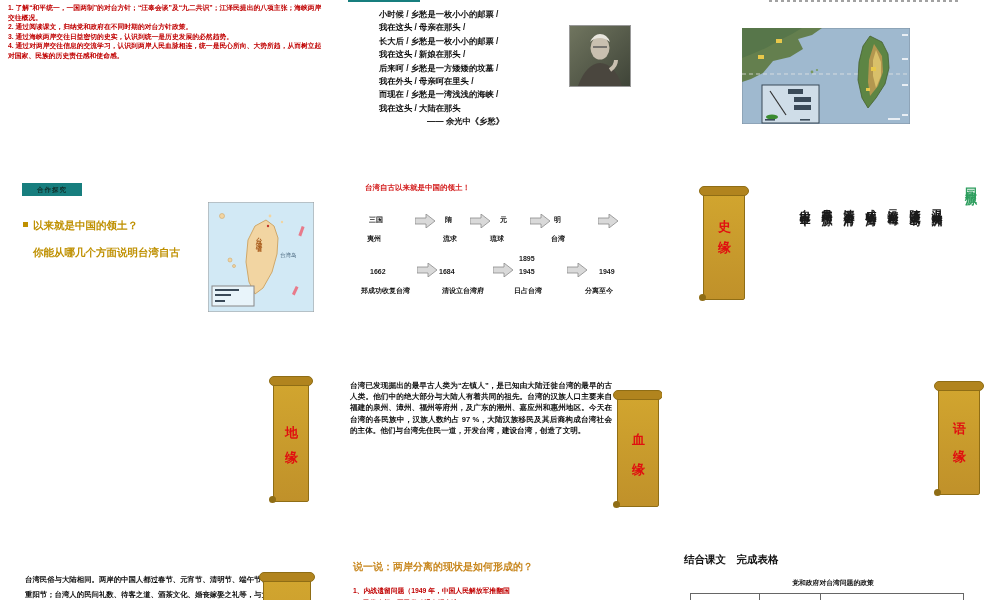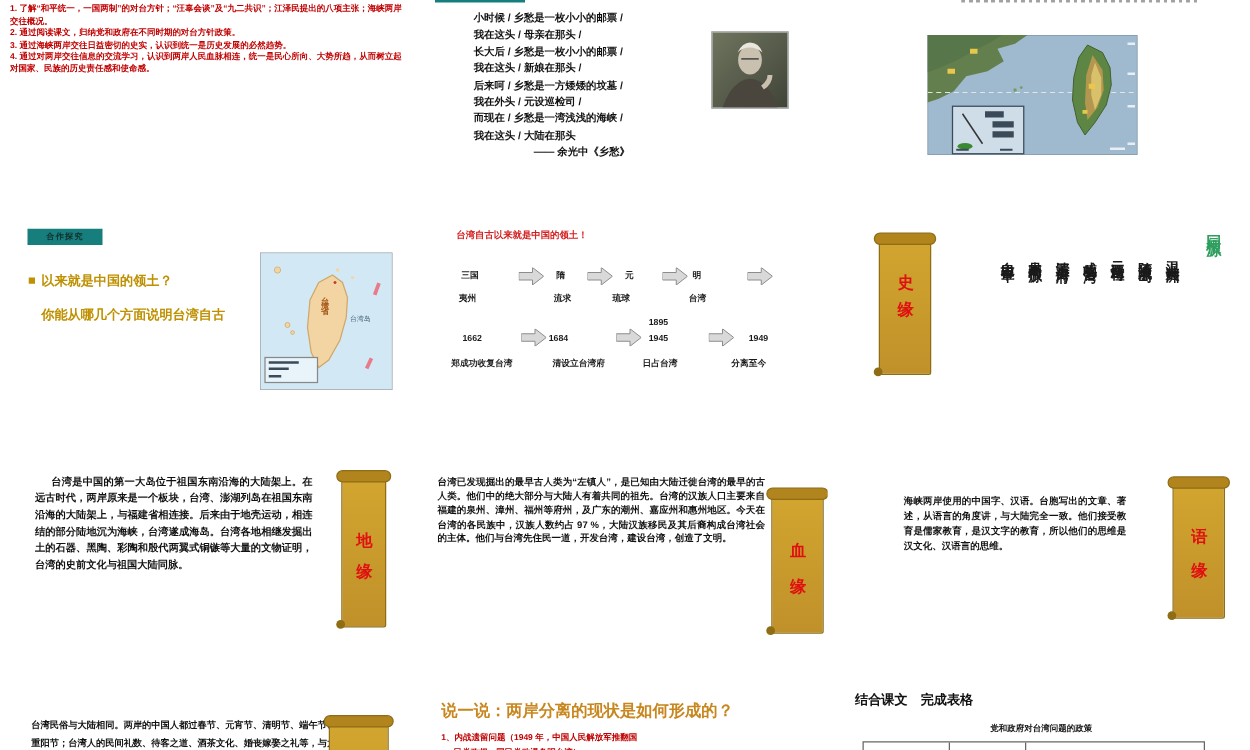--- a/index.html
+++ b/index.html
@@ -92,21 +92,21 @@
   .para9{left:54px;top:43px;width:178px;font-size:7.6px;line-height:12px;}
   .scroll9{left:269px;top:31px;width:40px;height:110px;}
   .scroll9 .scroll-label{top:28px;letter-spacing:26px;}
 
   
   .para10{left:23px;top:30px;width:280px;font-size:7.4px;line-height:15px;font-weight:bold;color:#111;}
   .scroll10{left:261px;top:32px;width:46px;height:150px;}
   .scroll10 .scroll-label{top:17px;font-size:12px;}
 
   
-  .title11{left:16px;top:18px;font-size:13px;font-weight:bold;color:#c8871e;}
+  .title11{left:16px;top:18px;font-size:10px;font-weight:bold;color:#c8871e;}
   .red11{left:16px;top:43px;font-size:6.8px;font-weight:bold;color:#c00000;line-height:12px;}
   .red11 .indent2{padding-left:10px;}
 
   
   .title12{left:15px;top:11px;font-size:10.5px;font-weight:bold;color:#111;text-align:center;}
   .subtitle12{left:0;top:36px;width:100%;text-align:center;font-size:6.8px;font-weight:bold;color:#111;}
   .table12{left:21px;top:51px;width:272px;height:30px;border:1px solid #666;}
   .table12 .col{position:absolute;top:0;bottom:0;width:1px;background:#666;}
   .table12 .c1{left:68px;} .table12 .c2{left:129px;}
 </style>
@@ -125,21 +125,21 @@
   </div>
 
   <div class="slide s2">
     <div class="abs poem-tag"></div>
     <div class="abs poem">
       <div>小时候 / 乡愁是一枚小小的邮票 /</div>
       <div>我在这头 / 母亲在那头 /</div>
       <div>长大后 / 乡愁是一枚小小的邮票 /</div>
       <div>我在这头 / 新娘在那头 /</div>
       <div>后来呵 / 乡愁是一方矮矮的坟墓 /</div>
-      <div>我在外头 / 元设巡检司 /</div>
+      <div>我在外头 / 母亲呵在里头 /</div>
       <div>而现在 / 乡愁是一湾浅浅的海峡 /</div>
       <div>我在这头 / 大陆在那头</div>
       <div class="poem-attr">—— 余光中《乡愁》</div>
     </div>
     <div class="abs photo">
       <svg width="60" height="60" viewBox="0 0 60 60">
         <rect width="60" height="60" fill="#5c6154"></rect>
         <rect width="60" height="60" fill="url(#g1)"></rect>
         <defs>
             <linearGradient id="g1" x1="0" y1="0" x2="1" y2="1">
@@ -273,35 +273,33 @@
       <span>隋通流求岛</span>
       <span>元设巡检司</span>
       <span>成功收台湾</span>
       <span>清置台湾府</span>
       <span>本是同根源</span>
       <span>自古皆中华</span>
     </div>
   </div>
 
   <div class="slide s7">
-    <div class="para para7">台湾是中国的第一大岛位于祖国东南沿海的大陆架上。在远古时代，两岸原来是一个板块，台湾、澎湖列岛在祖国东南沿海的大陆架上，与福建省相连接。后来由于地壳运动，相连结的部分陆地沉为海峡，台湾遂成海岛。台湾各地相继发掘出土的石器、黑陶、彩陶和殷代两翼式铜镞等大量的文物证明，台湾的史前文化与祖国大陆同脉。</div>
     <div class="scroll scroll7">
       <span class="scroll-label">地缘</span>
     </div>
   </div>
 
   <div class="slide s8">
     <div class="para para8">台湾已发现掘出的最早古人类为“左镇人”，是已知由大陆迁徙台湾的最早的古人类。他们中的绝大部分与大陆人有着共同的祖先。台湾的汉族人口主要来自福建的泉州、漳州、福州等府州，及广东的潮州、嘉应州和惠州地区。今天在台湾的各民族中，汉族人数约占 97 %，大陆汉族移民及其后裔构成台湾社会的主体。他们与台湾先住民一道，开发台湾，建设台湾，创造了文明。</div>
     <div class="scroll scroll8">
       <span class="scroll-label">血缘</span>
     </div>
   </div>
 
   <div class="slide s9">
-    <div class="para para9">海峡两岸使用的中国字、汉语。台胞写出的文章、著述，从语言的角度讲，与大陆完全一致。他们接受教育是儒家教育，是汉文字的教育，所以他们的思维是汉文化、汉语言的思维。</div>
     <div class="scroll scroll9">
       <span class="scroll-label">语缘</span>
     </div>
   </div>
 
   <div class="slide s10">
     <div class="abs para10">
       <div>台湾民俗与大陆相同。两岸的中国人都过春节、元宵节、清明节、端午节、中秋节、</div>
       <div>重阳节；台湾人的民间礼数、待客之道、酒茶文化、婚丧嫁娶之礼等，与大陆也毫</div>
     </div>

